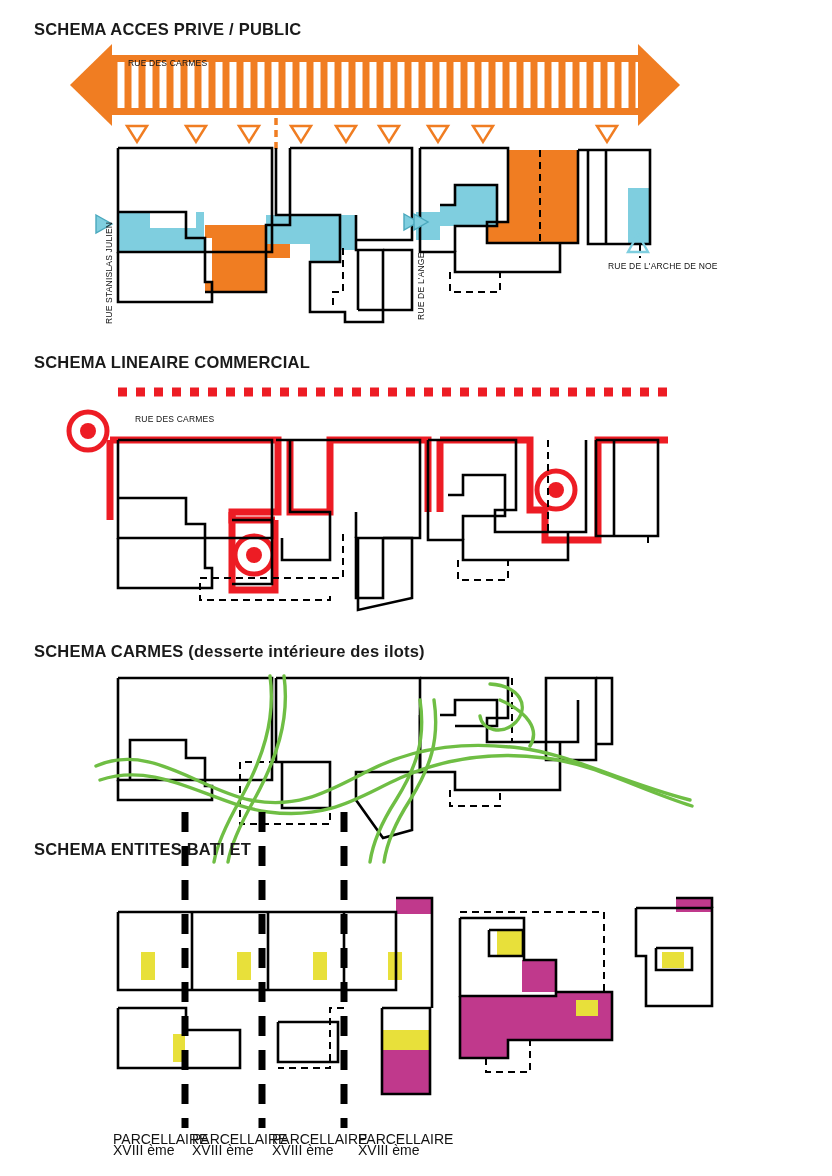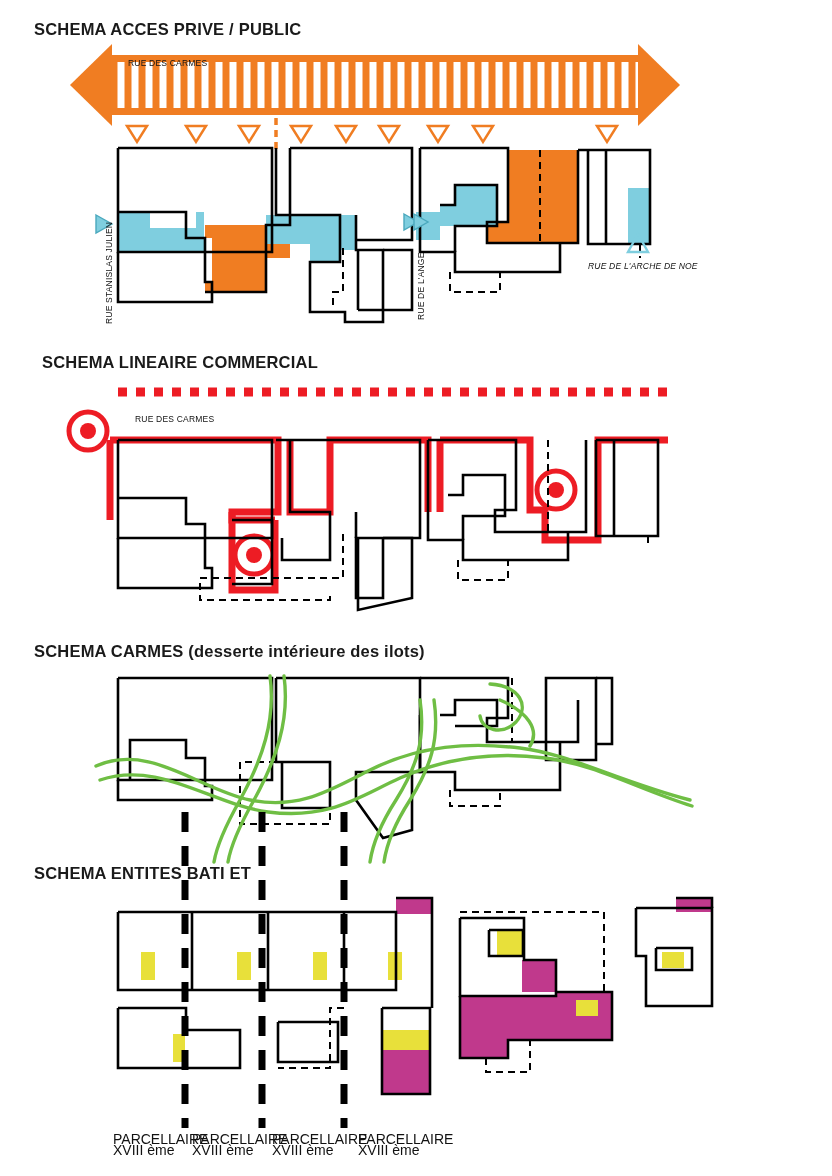--- a/index.html
+++ b/index.html
@@ -303,29 +303,29 @@
     </g>
 
   </svg>
 
   <div class="hlabel" style="left:108px; top:58px;">RUE DES CARMES</div>
 
   <div class="vlabel" style="left:104px; top:324px;">RUE STANISLAS JULIEN</div>
 
   <div class="vlabel" style="left:416px; top:320px;">RUE DE L'ANGE</div>
 
-  <div class="hlabel" style="left:568px; top:261px;font-style:italic;">RUE DE L'ARCHE DE NOE</div>
-
-  <div class="section-title" style="left:34px; top:353px;margin-left:8px;">SCHEMA LINEAIRE COMMERCIAL</div>
+  <div class="hlabel" style="left:588px; top:261px;">RUE DE L'ARCHE DE NOE</div>
+
+  <div class="section-title" style="left:34px; top:353px;">SCHEMA LINEAIRE COMMERCIAL</div>
 
   <div class="hlabel" style="left:115px; top:414px;">RUE DES CARMES</div>
 
   <div class="section-title" style="left:34px; top:642px;">SCHEMA CARMES (desserte intérieure des ilots)</div>
 
-  <div class="section-title" style="left:34px; top:864px;">SCHEMA ENTITES BATI ET</div>
+  <div class="section-title" style="left:34px; top:840px;">SCHEMA ENTITES BATI ET</div>
 
   <div class="parcel-label" style="left:113px; top:1134px;">PARCELLAIRE
 XVIII ème</div>
   <div class="parcel-label" style="left:192px; top:1134px;">PARCELLAIRE
 XVIII ème</div>
   <div class="parcel-label" style="left:272px; top:1134px;">PARCELLAIRE
 XVIII ème</div>
   <div class="parcel-label" style="left:358px; top:1134px;">PARCELLAIRE
 XVIII ème</div>
 

